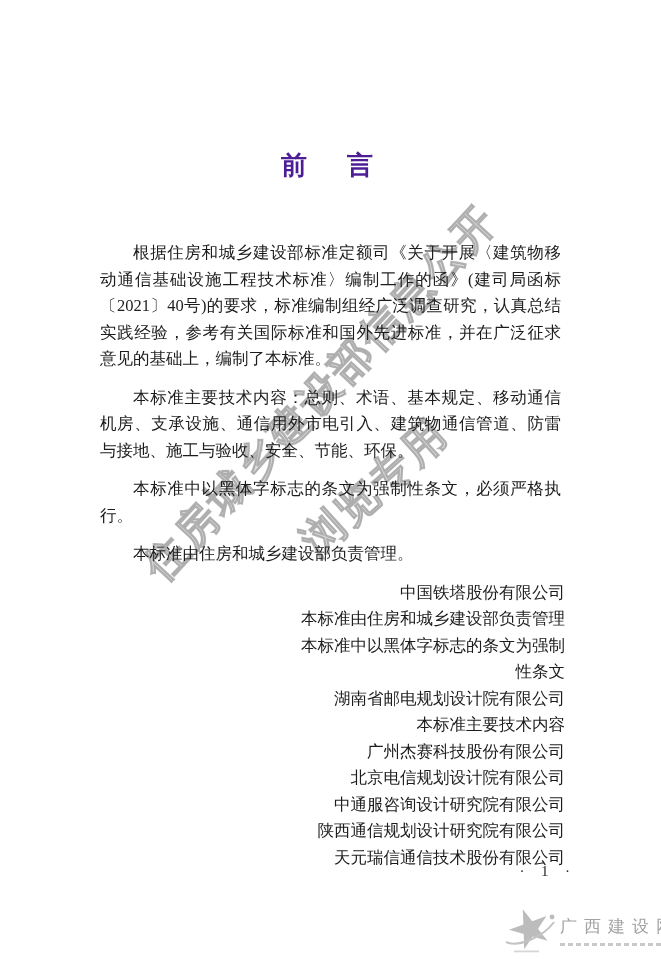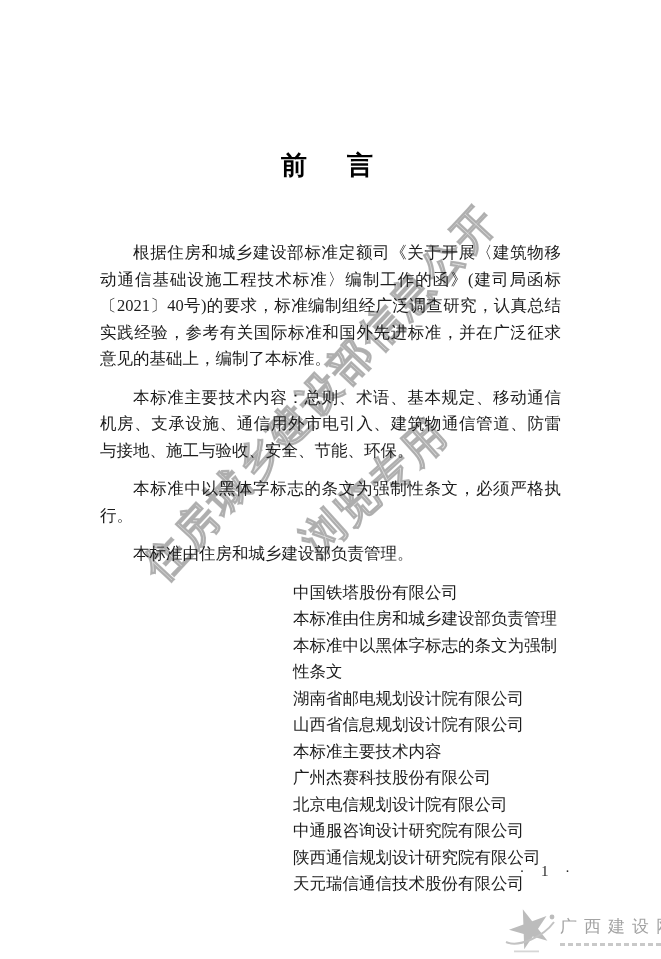--- a/index.html
+++ b/index.html
@@ -12,35 +12,35 @@
     color: #1c1c1c;
   }
   .doc-title {
     position: absolute;
     top: 148px; left: 0; width: 661px;
     text-align: center;
     font-family: "Liberation Sans", "DejaVu Sans", sans-serif;
     font-size: 26px;
     font-weight: 700;
     letter-spacing: 7px;
-    color: #000000;
+    color: #4c1d95;
     white-space: pre;
   }
   .body-text {
     position: absolute;
     left: 88px; top: 228px;
     width: 485px;
     font-size: 16.5px;
     line-height: 26.5px;
     text-align: justify;
     text-justify: inter-ideograph;
   }
   .para { margin: 12px; text-indent: 2em; }
   .p5-label { letter-spacing: 5px; }
-  .units { margin-left: 205px; width: 272px; text-align: left; }
+  .units { margin-left: 205px; width: 272px; text-align: right; }
   .unit { white-space: normal; }
   .page-number {
     position: absolute;
     top: 863px; right: 88px;
     font-size: 15px;
     letter-spacing: 3px;
     color: #2a2a2a;
     white-space: pre;
   }
   .watermark {
@@ -88,21 +88,20 @@
 <div class="body-text">
   <p class="para">根据住房和城乡建设部标准定额司《关于开展〈建筑物移动通信基础设施工程技术标准〉编制工作的函》(建司局函标〔2021〕40号)的要求，标准编制组经广泛调查研究，认真总结实践经验，参考有关国际标准和国外先进标准，并在广泛征求意见的基础上，编制了本标准。</p>
   <p class="para">本标准主要技术内容：总则、术语、基本规定、移动通信机房、支承设施、通信用外市电引入、建筑物通信管道、防雷与接地、施工与验收、安全、节能、环保。</p>
   <p class="para">本标准中以黑体字标志的条文为强制性条文，必须严格执行。</p>
   <p class="para">本标准由住房和城乡建设部负责管理。</p>
   <div class="units">
     <div class="unit">中国铁塔股份有限公司</div>
     <div class="unit">本标准由住房和城乡建设部负责管理</div>
     <div class="unit">本标准中以黑体字标志的条文为强制性条文</div>
     <div class="unit">湖南省邮电规划设计院有限公司</div>
-    <div class="unit">山西省信息规划设计院有限公司</div>
     <div class="unit">本标准主要技术内容</div>
     <div class="unit">广州杰赛科技股份有限公司</div>
     <div class="unit">北京电信规划设计院有限公司</div>
     <div class="unit">中通服咨询设计研究院有限公司</div>
     <div class="unit">陕西通信规划设计研究院有限公司</div>
     <div class="unit">天元瑞信通信技术股份有限公司</div>
   </div>
 </div>
 
 <div class="page-number">·  1  ·</div>

